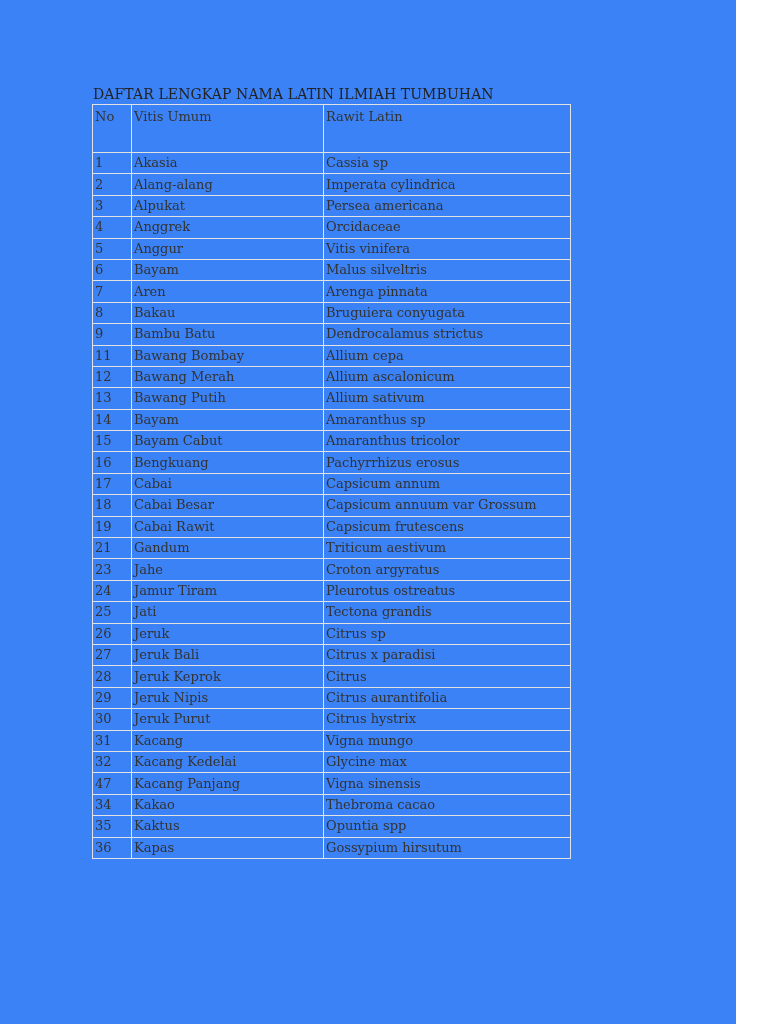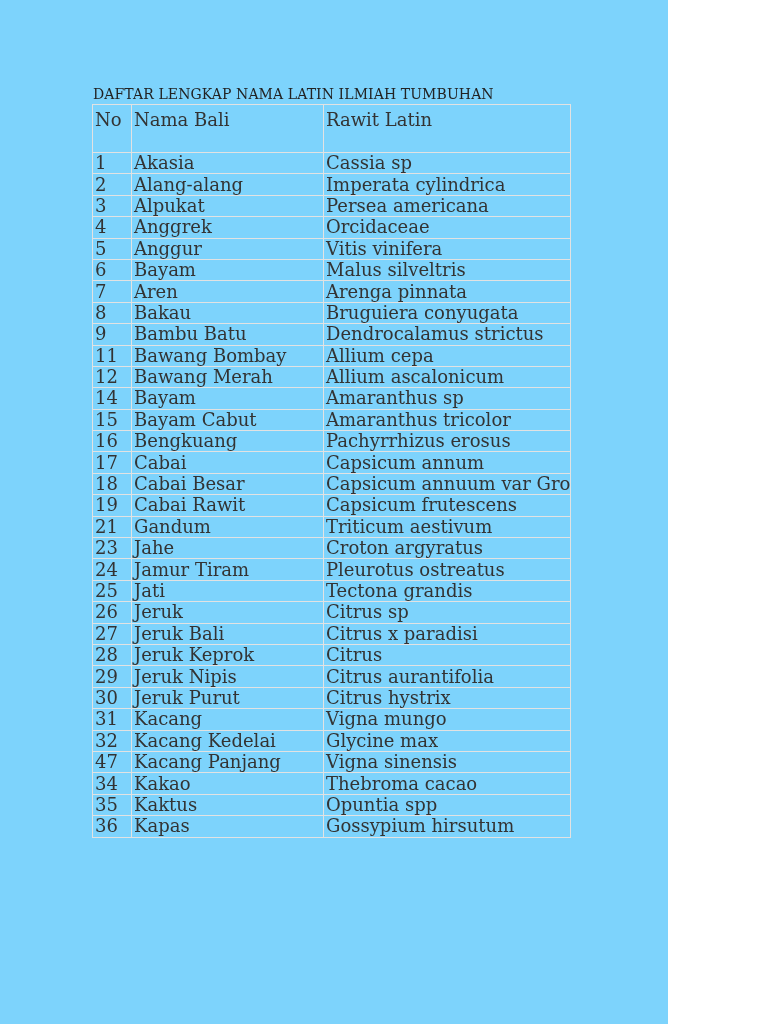--- a/index.html
+++ b/index.html
@@ -11,40 +11,40 @@
       width: 768px;
       height: 1024px;
       position: relative;
       overflow: hidden;
       font-family: "DejaVu Serif", "Liberation Serif", serif;
       color: #2b2b2b;
     }
     .page {
       position: absolute;
       left: 0; top: 0;
-      width: 668px; height: 1024px;
-      background: #7dd3fc;
+      width: 736px; height: 1024px;
+      background: #3b82f6;
     }
     .doc-title {
       position: absolute;
       left: 93px;
       top: 86px;
       font-size: 14px;
       letter-spacing: 0.1px;
       color: #222;
       white-space: nowrap;
     }
     table.species {
       position: absolute;
       left: 92px;
       top: 104px;
       width: 478px;
       border-collapse: collapse;
       table-layout: fixed;
-      font-size: 18px;
+      font-size: 13px;
     }
     table.species col.c-no { width: 39px; }
     table.species col.c-common { width: 192px; }
     table.species col.c-latin { width: 247px; }
     table.species th, table.species td {
       border: 1px solid #e2e2e2;
       padding: 0 0 0 2px;
       text-align: left;
       font-weight: normal;
       white-space: nowrap;
@@ -72,21 +72,21 @@
 
   <table class="species">
     <colgroup>
       <col class="c-no">
       <col class="c-common">
       <col class="c-latin">
     </colgroup>
     <thead>
       <tr>
         <th>No</th>
-        <th>Nama Bali</th>
+        <th>Vitis Umum</th>
         <th>Rawit Latin</th>
       </tr>
     </thead>
     <tbody id="table-body">
         <tr>
           <td class="no">1</td>
           <td class="common">Akasia</td>
           <td class="latin">Cassia sp</td>
         </tr>
         <tr>
@@ -131,20 +131,25 @@
         </tr>
         <tr>
           <td class="no">11</td>
           <td class="common">Bawang Bombay</td>
           <td class="latin">Allium cepa</td>
         </tr>
         <tr>
           <td class="no">12</td>
           <td class="common">Bawang Merah</td>
           <td class="latin">Allium ascalonicum</td>
+        </tr>
+        <tr>
+          <td class="no">13</td>
+          <td class="common">Bawang Putih</td>
+          <td class="latin">Allium sativum</td>
         </tr>
         <tr>
           <td class="no">14</td>
           <td class="common">Bayam</td>
           <td class="latin">Amaranthus sp</td>
         </tr>
         <tr>
           <td class="no">15</td>
           <td class="common">Bayam Cabut</td>
           <td class="latin">Amaranthus tricolor</td>

